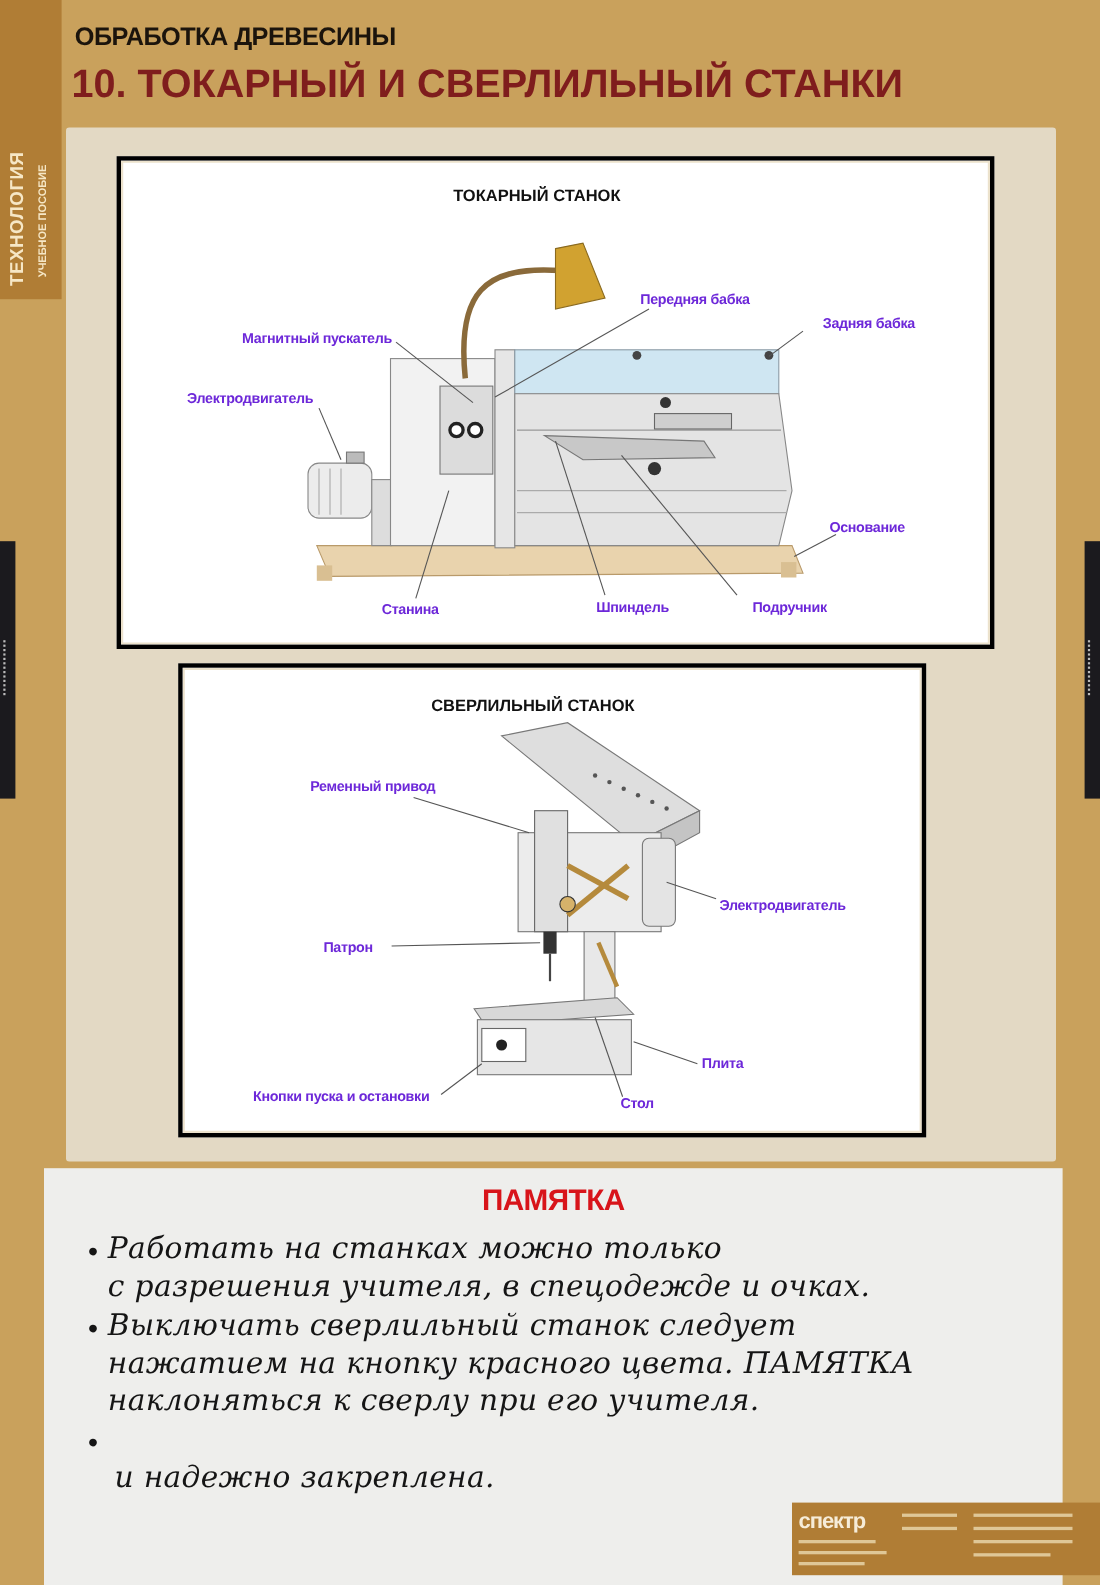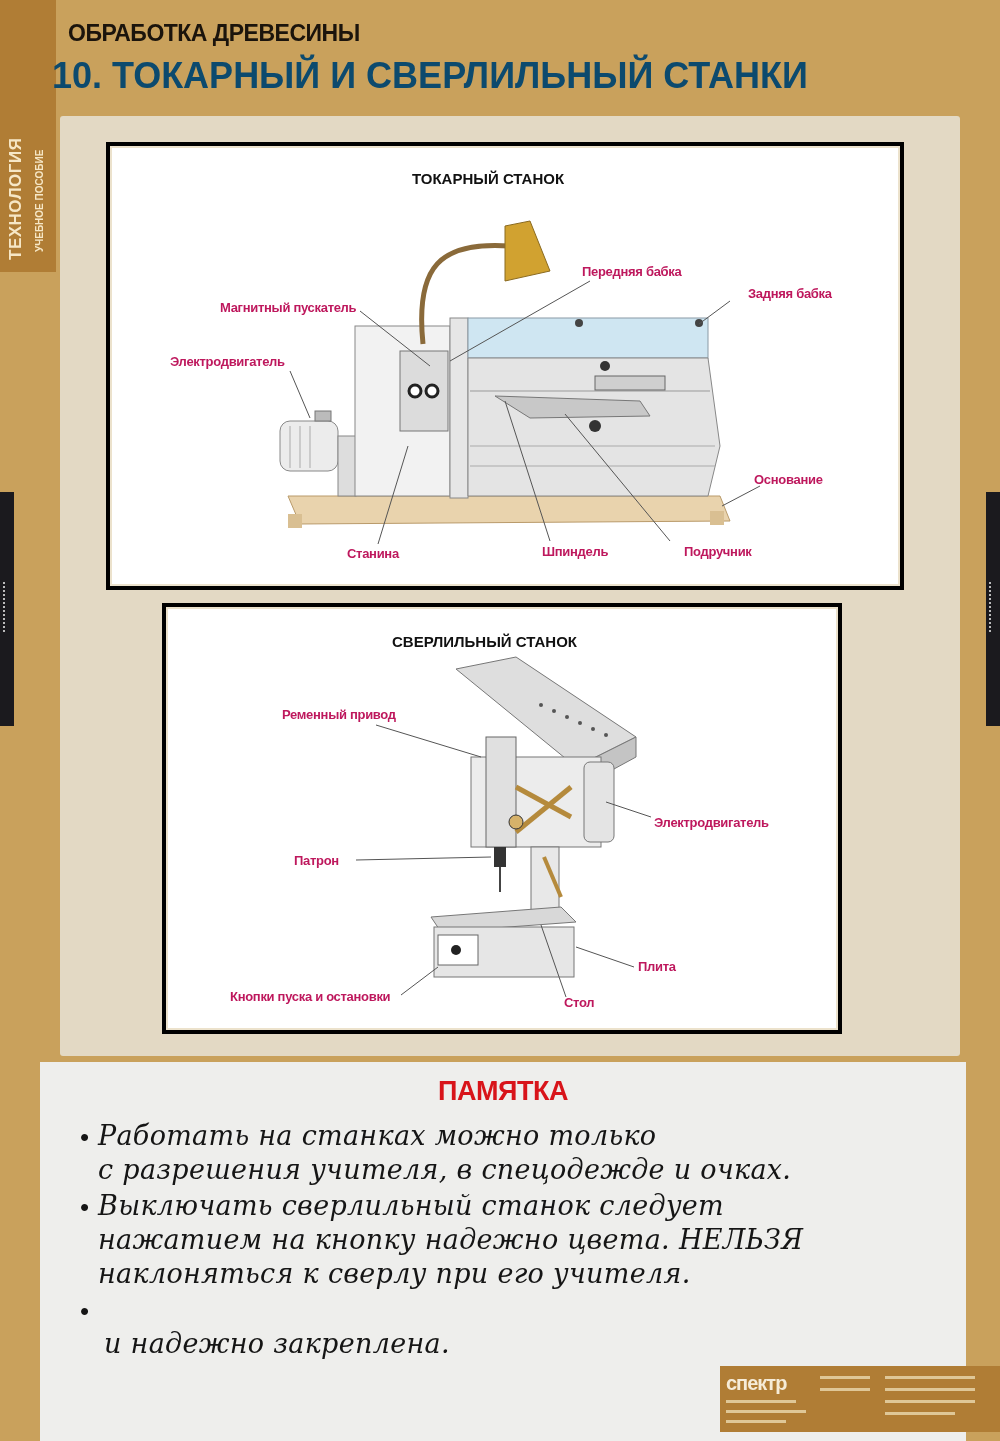--- a/index.html
+++ b/index.html
@@ -2,27 +2,27 @@
 <html><head>
 <meta charset="utf-8">
 <style>
   html,body{margin:0;padding:0;}
   body{width:1000px;height:1441px;background:#c9a15c;position:relative;overflow:hidden;font-family:"Liberation Sans",sans-serif;}
   .side-tab{position:absolute;left:0;top:0;width:56px;height:272px;background:#b07d35;}
   .side-tab .vtext{position:absolute;left:6px;top:260px;transform:rotate(-90deg);transform-origin:left top;color:#f6e7c6;white-space:nowrap;}
   .side-tab .vt1{font-size:17px;font-weight:bold;letter-spacing:0.5px;}
   .side-tab .vt2{font-size:10px;font-weight:bold;position:absolute;left:34px;top:252px;transform:rotate(-90deg);transform-origin:left top;color:#f6e7c6;white-space:nowrap;}
   .subtitle{position:absolute;left:68px;top:20px;font-size:23px;font-weight:bold;color:#1b140c;letter-spacing:-0.5px;}
-  .title{position:absolute;left:52px;top:55px;font-size:36px;font-weight:900;color:#0c4a6e;letter-spacing:0px;}
+  .title{position:absolute;left:65px;top:55px;font-size:36px;font-weight:900;color:#7f1d1d;letter-spacing:0px;}
   .panel-bg{position:absolute;left:60px;top:116px;width:900px;height:940px;background:#e3d9c4;border-radius:3px;}
   .frame{position:absolute;background:#fff;border:4px solid #000000;box-shadow:0 0 0 2px #ece2cc inset;}
   .frame1{left:106px;top:142px;width:790px;height:440px;}
   .frame2{left:162px;top:603px;width:672px;height:423px;}
   .frame-title{position:absolute;font-size:15px;font-weight:bold;color:#111;}
-  .lbl{position:absolute;font-size:13px;font-weight:bold;color:#be185d;white-space:nowrap;letter-spacing:-0.3px;}
+  .lbl{position:absolute;font-size:13px;font-weight:bold;color:#6d28d9;white-space:nowrap;letter-spacing:-0.3px;}
   svg.diag{position:absolute;left:0;top:0;}
   .memo{position:absolute;left:40px;top:1062px;width:926px;height:382px;background:#eeeeec;}
   .memo-title{position:absolute;left:0;width:100%;top:14px;text-align:center;font-size:27px;font-weight:900;color:#d8141a;letter-spacing:-0.5px;}
   .memo-line{position:absolute;left:58px;font-family:"DejaVu Serif",serif;font-style:italic;font-size:27px;color:#151515;white-space:nowrap;letter-spacing:0.3px;}
   .bullet{position:absolute;left:40px;font-size:26px;color:#151515;}
   .edge-tab{position:absolute;top:492px;width:14px;height:234px;background:#1b1a1e;}
   .edge-tab .et{position:absolute;left:3px;top:90px;width:6px;height:50px;border-left:2px dotted #bbb;}
   .footer{position:absolute;left:720px;top:1366px;width:324px;height:66px;background:#b07d35;}
   .logo{position:absolute;left:6px;top:6px;font-size:20px;font-weight:900;color:#f6ecd8;letter-spacing:-1px;}
   .fline{position:absolute;height:3px;background:#e8d4a8;opacity:.85;}
@@ -154,21 +154,21 @@
   <div class="lbl" style="left:398px;top:388px">Стол</div>
 </div>
 
 <div class="memo">
   <div class="memo-title">ПАМЯТКА</div>
   <span class="bullet" style="top:60px">•</span>
   <div class="memo-line" style="top:58px">Работать на станках можно только</div>
   <div class="memo-line" style="top:92px">с разрешения учителя, в спецодежде и очках.</div>
   <span class="bullet" style="top:130px">•</span>
   <div class="memo-line" style="top:128px">Выключать сверлильный станок следует</div>
-  <div class="memo-line" style="top:162px">нажатием на кнопку надежно цвета. НЕЛЬЗЯ</div>
+  <div class="memo-line" style="top:162px">нажатием на кнопку красного цвета. ПАМЯТКА</div>
   <div class="memo-line" style="top:196px">наклоняться к сверлу при его учителя.</div>
   <span class="bullet" style="top:234px">•</span>
   <div class="memo-line" style="top:266px;left:64px">и надежно закреплена.</div>
 </div>
 
 <div class="footer">
   <div class="logo">спектр</div>
   <div class="fline" style="left:6px;top:34px;width:70px"></div>
   <div class="fline" style="left:6px;top:44px;width:80px"></div>
   <div class="fline" style="left:6px;top:54px;width:60px"></div>

